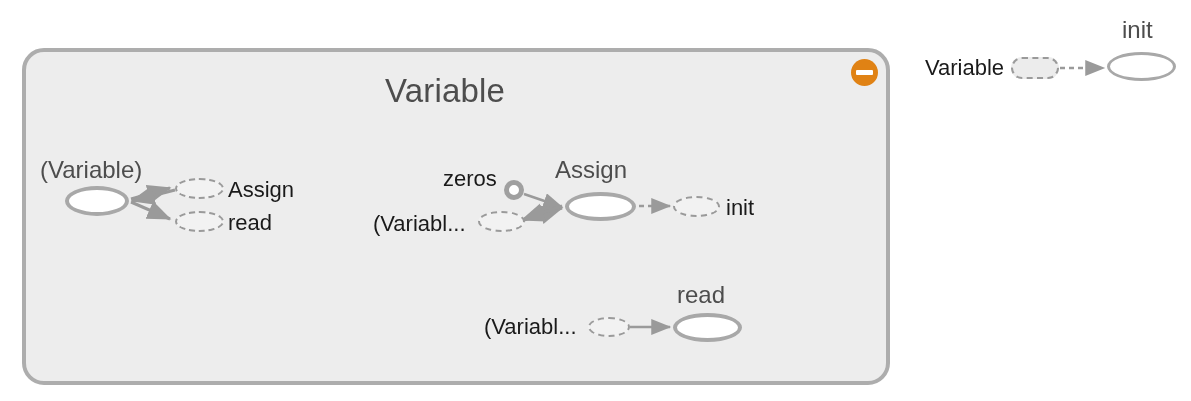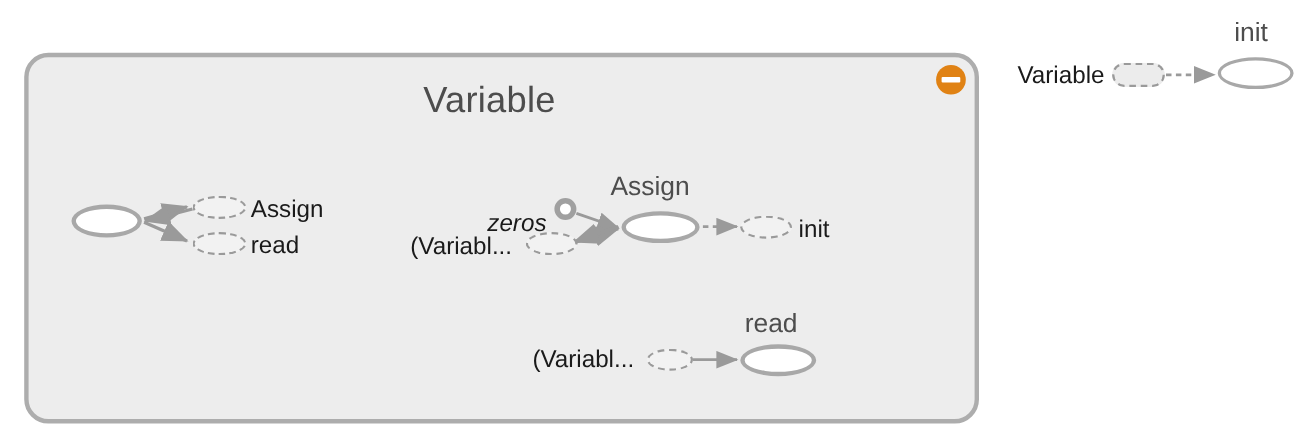--- a/index.html
+++ b/index.html
@@ -151,30 +151,31 @@
      init --&gt;
     <line x1="639" y1="206" x2="670" y2="206" stroke="#9a9a9a" stroke-width="2.5" stroke-dasharray="5,4" marker-end="url(#ah)"></line>
 
     
     <line x1="630" y1="327" x2="670" y2="327" stroke="#9a9a9a" stroke-width="2.5" marker-end="url(#ah)"></line>
 
      init --&gt;
     <line x1="1060" y1="68" x2="1104" y2="68" stroke="#9a9a9a" stroke-width="2.5" stroke-dasharray="5,4" marker-end="url(#ah)"></line>
   </svg>
 
+  <div class="label-gray" style="left:40px; top:158px;">(Variable)</div>
 
   <div class="node ellipse-solid" style="left:65px; top:186px; width:64px; height:30px;"></div>
 
   <div class="node ellipse-dashed" style="left:175px; top:178px; width:49px; height:21px;"></div>
   <div class="label" style="left:228px; top:179px;">Assign</div>
 
   <div class="node ellipse-dashed" style="left:175px; top:211px; width:49px; height:21px;"></div>
   <div class="label" style="left:228px; top:212px;">read</div>
 
-  <div class="label" style="left:443px; top:192px;font-style:italic;">zeros</div>
+  <div class="label" style="left:443px; top:168px;">zeros</div>
   <div class="node circle-ring" style="left:504px; top:180px; width:20px; height:20px;"></div>
 
   <div class="label" style="left:373px; top:213px;">(Variabl...</div>
   <div class="node ellipse-dashed" style="left:478px; top:211px; width:47px; height:21px;"></div>
 
   <div class="label-gray" style="left:555px; top:158px;">Assign</div>
   <div class="node ellipse-solid" style="left:565px; top:192px; width:71px; height:29px;"></div>
 
   <div class="node ellipse-dashed" style="left:673px; top:196px; width:47px; height:21px;"></div>
   <div class="label" style="left:726px; top:197px;">init</div>

